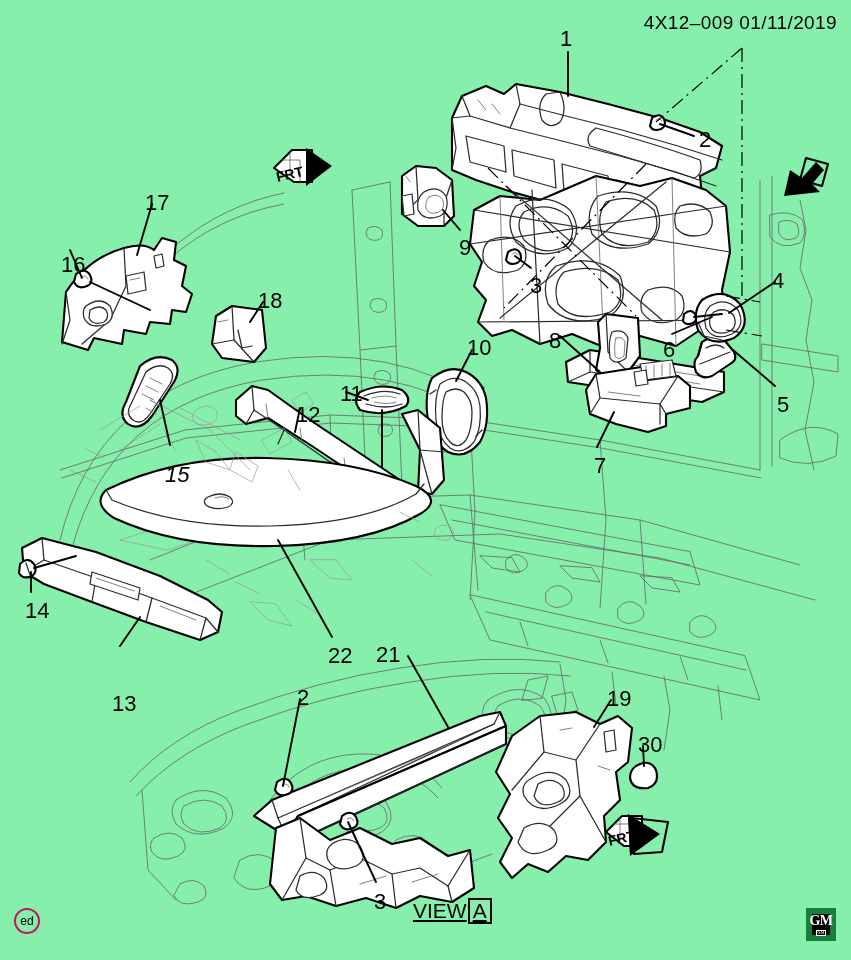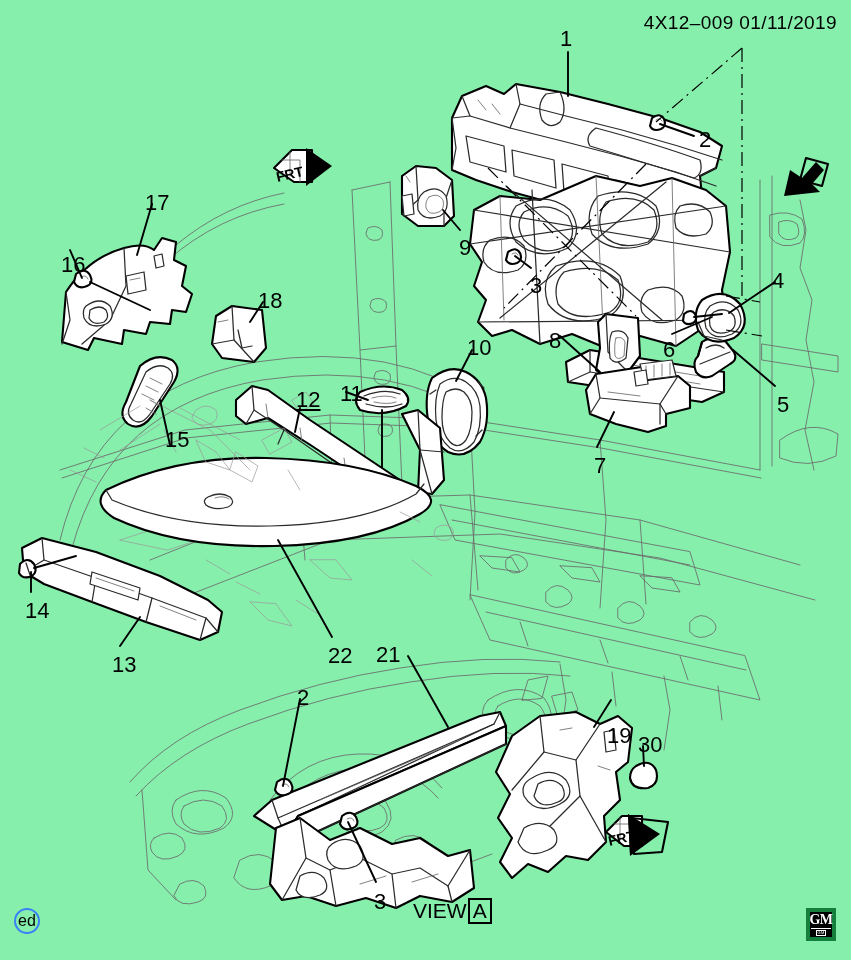--- a/index.html
+++ b/index.html
@@ -42,35 +42,36 @@
   }
   .viewlabel {
     position: absolute;
     font-family: "Liberation Sans", sans-serif;
     font-size: 21px;
     color: #000;
     white-space: nowrap;
     display: flex;
     align-items: center;
     gap: 1px;
+    text-decoration: underline;
   }
   .boxchar {
     border: 2px solid #000;
     padding: 0px 3px 1px 3px;
     line-height: 1;
     display: inline-block;
   }
   .gmlogo {
     position: absolute;
     left: 806px;
     top: 908px;
     width: 30px;
     height: 33px;
     background: #000;
-    border: 4px solid #15803d;
+    border: 6px solid #15803d;
     box-sizing: border-box;
     display: flex;
     flex-direction: column;
     align-items: center;
     justify-content: center;
   }
   .gmlogo .gm-top {
     color: #fff;
     font-family: "Liberation Serif", serif;
     font-size: 14px;
@@ -92,28 +93,28 @@
     letter-spacing: 0.2px;
     border: 1px solid #fff;
     padding: 0 1px;
   }
   .edmark {
     position: absolute;
     left: 14px;
     top: 908px;
     width: 26px;
     height: 26px;
-    border: 2px solid #3b82f6;
+    border: 2px solid #be185d;
     border-radius: 50%;
     box-sizing: border-box;
     display: flex;
     align-items: center;
     justify-content: center;
     font-family: "Liberation Sans", sans-serif;
-    font-size: 16px;
+    font-size: 12px;
     color: #000;
   }
   .frt {
     position: absolute;
     font-family: "Liberation Sans", sans-serif;
     font-size: 14px;
     font-weight: bold;
     color: #000;
   }
 </style>
@@ -590,28 +591,28 @@
       <div class="callout" style="left: 699px; top: 129px;">2</div>
       <div class="callout" style="left: 530px; top: 275px;">3</div>
       <div class="callout" style="left: 772px; top: 270px;">4</div>
       <div class="callout" style="left: 777px; top: 394px;">5</div>
       <div class="callout" style="left: 663px; top: 339px;">6</div>
       <div class="callout" style="left: 594px; top: 455px;">7</div>
       <div class="callout" style="left: 549px; top: 330px;">8</div>
       <div class="callout" style="left: 459px; top: 237px;">9</div>
       <div class="callout" style="left: 467px; top: 337px;">10</div>
       <div class="callout" style="left: 340px; top: 383px;">11</div>
-      <div class="callout" style="left: 296px; top: 389px; text-decoration: underline;">12</div>
-      <div class="callout" style="left: 112px; top: 654px;">13</div>
+      <div class="callout" style="left: 296px; top: 404px;">12</div>
+      <div class="callout" style="left: 112px; top: 693px;">13</div>
       <div class="callout" style="left: 25px; top: 600px;">14</div>
-      <div class="callout" style="left: 165px; top: 429px;">15</div>
+      <div class="callout" style="left: 165px; top: 464px; font-style: italic;">15</div>
       <div class="callout" style="left: 61px; top: 254px;">16</div>
       <div class="callout" style="left: 145px; top: 192px;">17</div>
       <div class="callout" style="left: 258px; top: 290px; text-align: center;">18</div>
-      <div class="callout" style="left: 607px; top: 688px; margin-top: 37px;">19</div>
+      <div class="callout" style="left: 607px; top: 688px;">19</div>
       <div class="callout" style="left: 638px; top: 734px;">30</div>
       <div class="callout" style="left: 376px; top: 644px;">21</div>
       <div class="callout" style="left: 328px; top: 645px;">22</div>
       <div class="callout" style="left: 297px; top: 687px;">2</div>
       <div class="callout" style="left: 374px; top: 891px;">3</div>
     </div>
 
   <div class="viewlabel" style="left:413px; top:898px;">
     <span>VIEW</span>
     <span class="boxchar">A</span>

